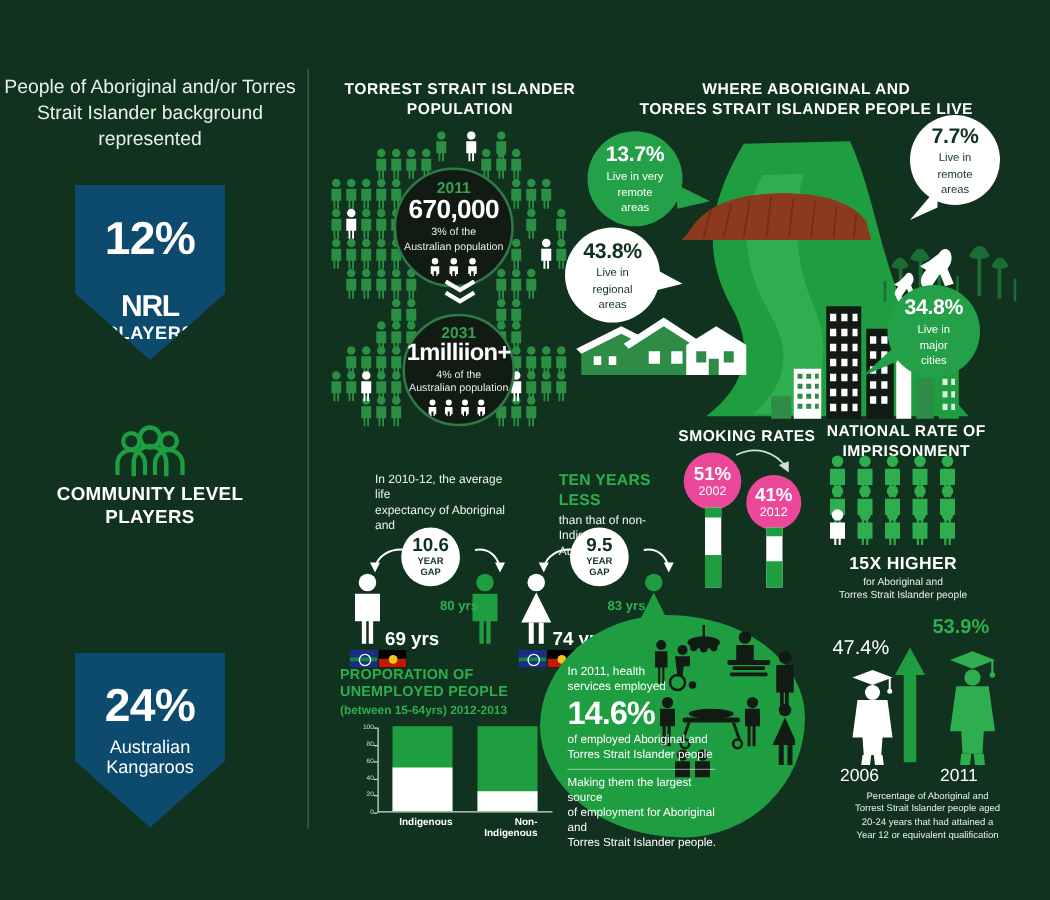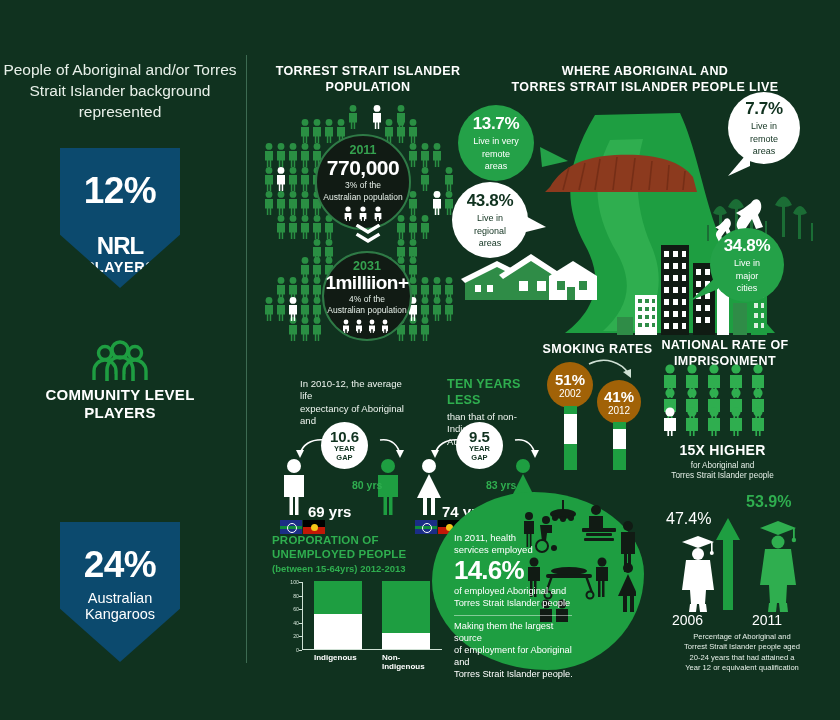--- a/index.html
+++ b/index.html
@@ -98,21 +98,21 @@
   .flag.abo { background: #000; }
   .flag.abo::before { content:""; position:absolute; left:0; right:0; bottom:0; height:7px; background:#c21807; }
   .flag.abo::after {
     content:""; position:absolute; left:50%; top:50%; width:7px; height:7px;
     margin:-3.5px 0 0 -3.5px; border-radius:50%; background:#f5c518;
   }
 
   
   .smoke-area { position: absolute; left: 545px; top: 340px; width: 110px; height: 160px; }
   .smoke-bubble {
-    position: absolute; border-radius: 50%; background: #a16207;
+    position: absolute; border-radius: 50%; background: #ec4899;
     display: flex; flex-direction: column; align-items: center; justify-content: center;
   }
   .sb-pct { font-size: 15px; font-weight: 700; line-height: 1; }
   .sb-year { font-size: 10px; margin-top: 1px; }
   .smoke-bar { position: absolute; width: 13px; background: #ffffff; }
   .smoke-fill { position: absolute; left: 0; right: 0; bottom: 0; background: #1e9e41; }
   .smoke-cap  { position: absolute; left: 0; right: 0; top: 0; background: #1e9e41; }
 
   
   .prison-area { position: absolute; left: 655px; top: 338px; width: 135px; height: 160px; }
@@ -124,21 +124,21 @@
   .unemp-title { color: #2fae4f; font-size: 11.5px; font-weight: 700; line-height: 1.2; letter-spacing: 0.2px; }
   .unemp-sub { color: #2fae4f; font-size: 9.5px; font-weight: 700; margin-top: 1px; }
   .plot { position: absolute; left: 30px; top: 48px; width: 140px; height: 68px; }
   .axis-y { position: absolute; left: 0; top: 0; width: 1px; height: 68px; background: #cfe0d4; }
   .axis-x { position: absolute; left: 0; bottom: 0; width: 140px; height: 1px; background: #cfe0d4; }
   .ytick { position: absolute; right: 100%; transform: translateY(-50%); font-size: 5.2px; color: #cfe0d4; padding-right: 3px; white-space: nowrap; }
   .ytickmark { position: absolute; left: -3px; width: 3px; height: 1px; background: #cfe0d4; }
   .bar-col { position: absolute; bottom: 1px; width: 48px; }
   .bar-total { position: absolute; bottom: 0; width: 100%; background: #1e9e41; }
   .bar-white { position: absolute; bottom: 0; width: 100%; background: #ffffff; }
-  .bar-cat { position: absolute; top: 100%; width: 100%; text-align: left; font-size: 8px; font-weight: 700; margin-top: 4px; }
+  .bar-cat { position: absolute; top: 100%; width: 100%; text-align: right; font-size: 8px; font-weight: 700; margin-top: 4px; }
 
   
   .blob {
     position: absolute; left: 432px; top: 492px; width: 212px; height: 178px;
     background: #1e9e41; border-radius: 48% 52% 46% 54% / 50% 46% 54% 50%;
   }
   .blob-inner { position: absolute; left: 22px; top: 40px; width: 125px; }
   .blob-l1 { font-size: 9.5px; line-height: 1.25; }
   .blob-pct { font-size: 26px; font-weight: 700; letter-spacing: -0.8px; line-height: 1.05; margin: 1px 0 2px; }
   .blob-l2 { font-size: 9.3px; line-height: 1.25; }
@@ -296,21 +296,21 @@
         <use href="#pfig" x="12" y="62"></use>
         <use href="#pfig" x="168" y="86"></use>
         <use href="#pfig" x="24" y="192"></use>
         <use href="#pfig" x="144" y="192"></use>
       </g>
     </svg>
   </div>
 
   <div class="pop-circle" style="left:315px; top:134px; width:96px; height:96px;">
     <div class="pc-year">2011</div>
-    <div class="pc-num">770,000</div>
+    <div class="pc-num">670,000</div>
     <div class="pc-sub">3% of the</div>
     <div class="pc-sub">Australian population</div>
     <svg width="42" height="15" viewBox="0 0 42 15" style="margin-top:4px">
       <g fill="#ffffff">
         <circle cx="6" cy="3" r="2.6"></circle>
           <path d="M2.6 7h6.8v6.2H8.1V15H7v-4H5v4H3.9v-1.8H2.6z"></path>
         <circle cx="21" cy="3" r="2.6"></circle>
           <path d="M17.6 7h6.8v6.2H23V15h-1.1v-4h-2v4h-1.1v-1.8h-1.2z"></path>
         <circle cx="36" cy="3" r="2.6"></circle>
           <path d="M32.6 7h6.8v6.2H38V15h-1.1v-4h-2v4h-1.1v-1.8h-1.2z"></path>
@@ -472,21 +472,21 @@
             <rect x="316" y="208" width="3" height="5"></rect>
           <rect x="309" y="218" width="4" height="5"></rect>
             <rect x="316" y="218" width="3" height="5"></rect>
           <rect x="309" y="228" width="4" height="5"></rect>
             <rect x="316" y="228" width="3" height="5"></rect>
         </g>
       </g>
     </svg>
   </div>
 
-  <div class="bubble green" style="left:458px; top:105px; width:76px; height:76px;">
+  <div class="bubble green" style="left:470px; top:105px; width:76px; height:76px;">
     <div class="b-pct">13.7%</div>
     <div class="b-txt">Live in very</div>
     <div class="b-txt">remote</div>
     <div class="b-txt">areas</div>
   </div>
   <svg style="position:absolute; left:540px; top:145px;" width="30" height="24">
     <polygon points="0,2 28,16 2,22" fill="#24a148"></polygon>
   </svg>
 
   <div class="bubble white" style="left:728px; top:92px; width:72px; height:72px;">

